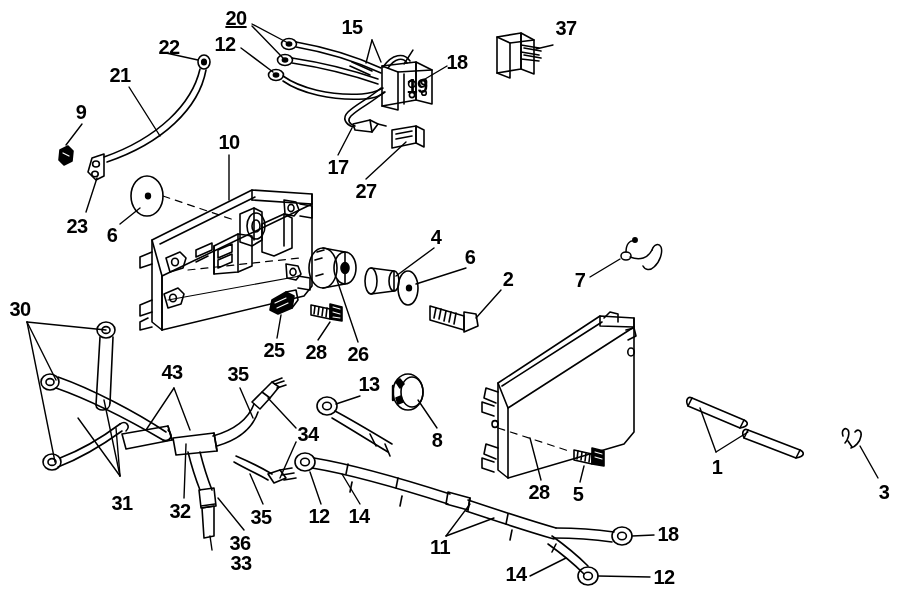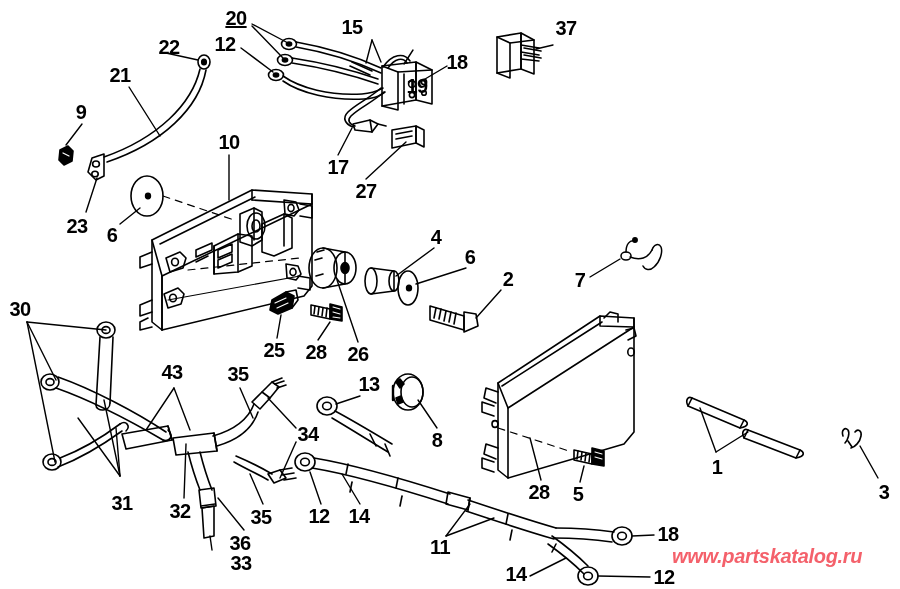--- a/index.html
+++ b/index.html
@@ -509,15 +509,14 @@
       <div class="callout" style="left: 539px; top: 492px;">28</div>
       <div class="callout" style="left: 578px; top: 494px;">5</div>
       <div class="callout" style="left: 240px; top: 543px;">36</div>
       <div class="callout" style="left: 206px; top: 563px; margin-left: 35px;">33</div>
       <div class="callout" style="left: 440px; top: 547px;">11</div>
       <div class="callout" style="left: 668px; top: 534px;">18</div>
       <div class="callout" style="left: 516px; top: 574px;">14</div>
       <div class="callout" style="left: 664px; top: 577px;">12</div>
     </div>
 
-  <div id="watermark" style="color: rgb(244, 97, 107);">www.partskatalog.ru</div>
 
 </div>
 
 </body></html>

